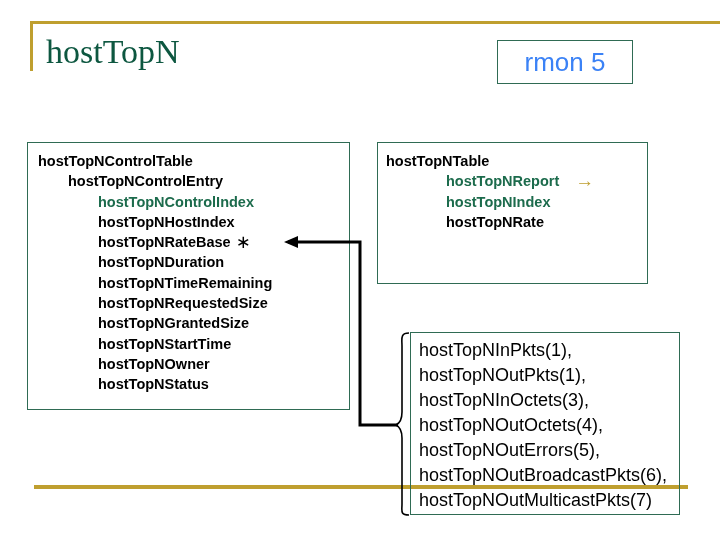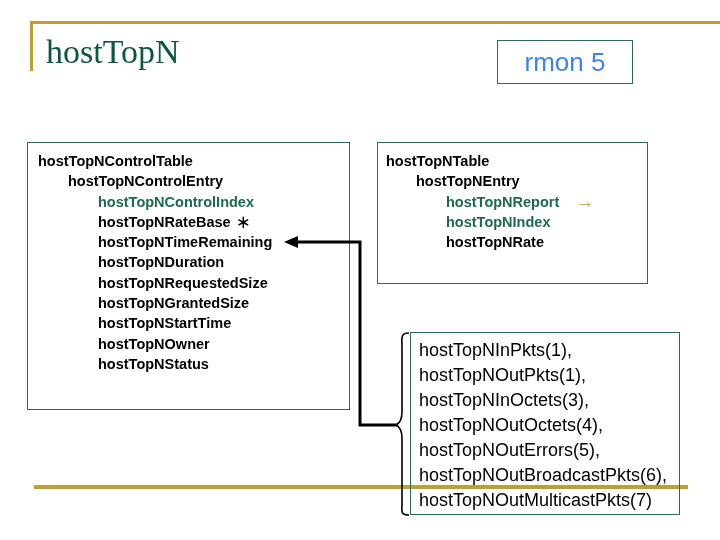--- a/index.html
+++ b/index.html
@@ -180,35 +180,35 @@
 
   <div class="tag-box">
     <div class="tag-box-label">rmon 5</div>
   </div>
 
   <div class="mib-box" id="control-box">
     <ul class="mib-list" id="control-list">
         <li class="mib-item lvl1"><span>hostTopNControlTable</span></li>
         <li class="mib-item lvl2"><span>hostTopNControlEntry</span></li>
         <li class="mib-item lvl3 green"><span>hostTopNControlIndex</span></li>
+        <li class="mib-item lvl3"><span>hostTopNHostIndex</span></li>
         <li class="mib-item lvl3"><span>hostTopNRateBase</span><span class="star">∗</span></li>
+        <li class="mib-item lvl3"><span>hostTopNDuration</span></li>
         <li class="mib-item lvl3"><span>hostTopNTimeRemaining</span></li>
-        <li class="mib-item lvl3"><span>hostTopNDuration</span></li>
         <li class="mib-item lvl3"><span>hostTopNRequestedSize</span></li>
         <li class="mib-item lvl3"><span>hostTopNGrantedSize</span></li>
         <li class="mib-item lvl3"><span>hostTopNStartTime</span></li>
         <li class="mib-item lvl3"><span>hostTopNOwner</span></li>
         <li class="mib-item lvl3"><span>hostTopNStatus</span></li>
       </ul>
   </div>
 
   <div class="mib-box" id="table-box">
     <ul class="mib-list" id="table-list">
         <li class="mib-item lvl1"><span>hostTopNTable</span></li>
-        <li class="mib-item lvl2"><span>hostTopNEntry</span></li>
         <li class="mib-item lvl3 green"><span>hostTopNReport</span><span class="gold-arrow">→</span></li>
         <li class="mib-item lvl3 green"><span>hostTopNIndex</span></li>
         <li class="mib-item lvl3"><span>hostTopNRate</span></li>
       </ul>
   </div>
 
   <div class="mib-box" id="report-box">
     <ul class="report-list" id="report-list">
         <li class="report-item">hostTopNInPkts(1),</li>
         <li class="report-item">hostTopNOutPkts(1),</li>

